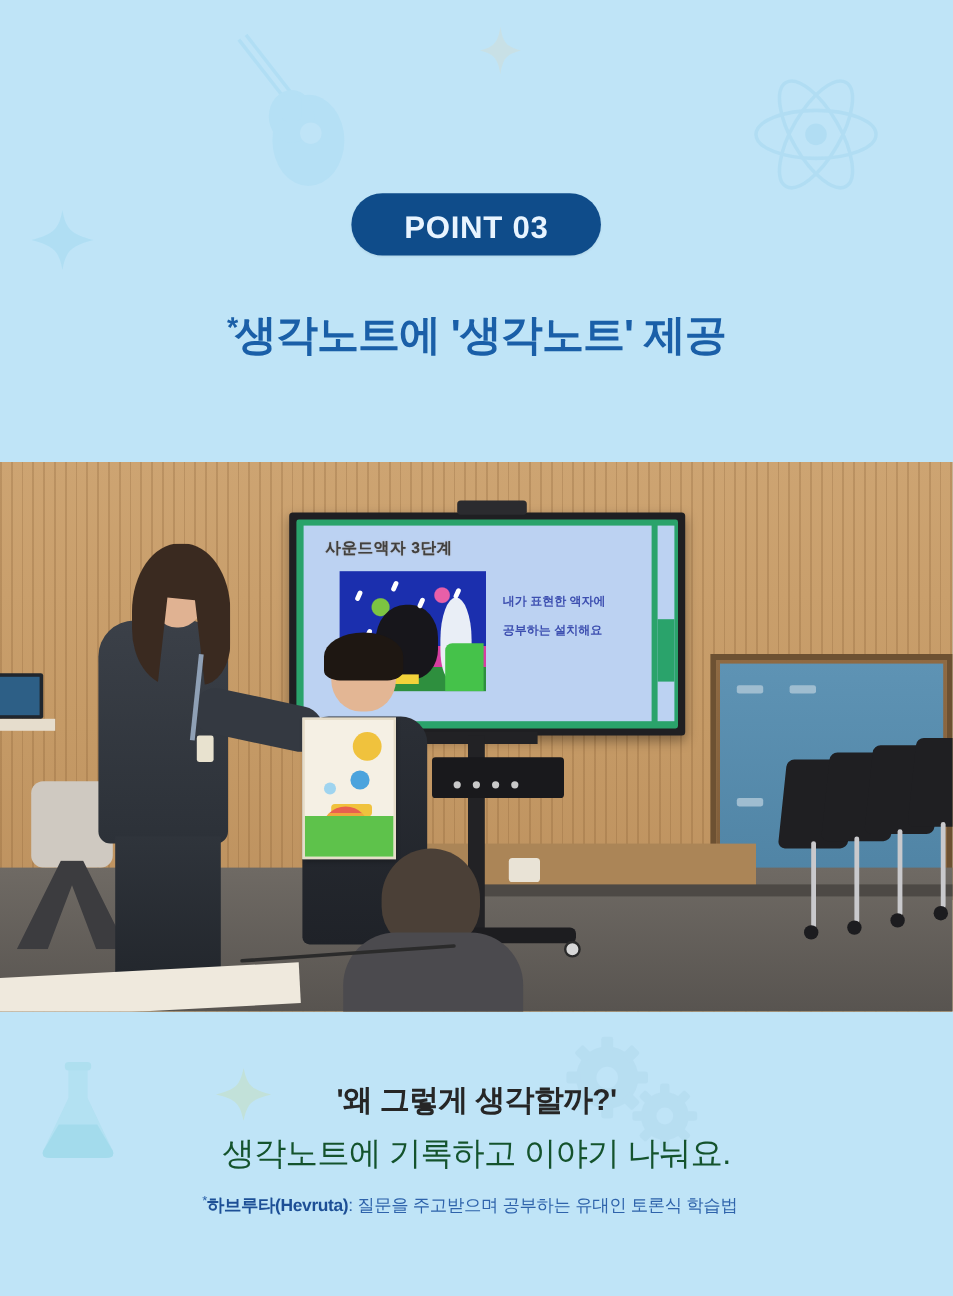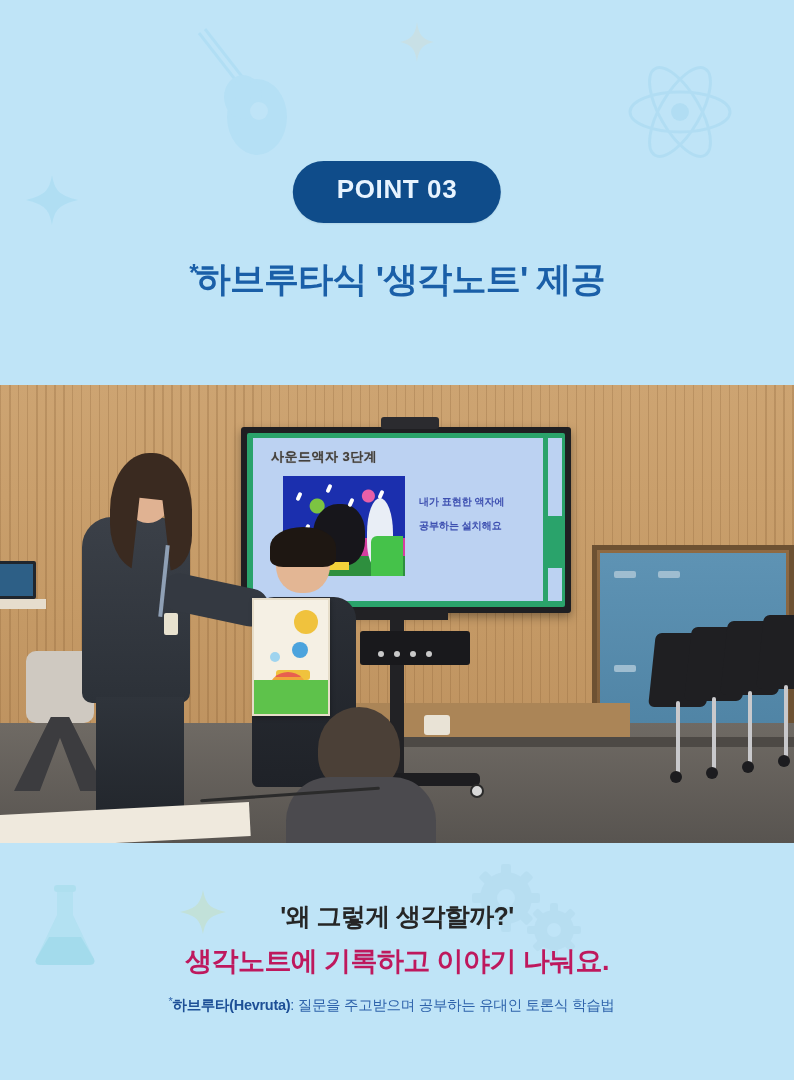--- a/index.html
+++ b/index.html
@@ -49,21 +49,21 @@
 
   .badge {
     position: absolute;
     left: 50%;
     transform: translateX(-50%);
     top: 161px;
     background: #0f4c8a;
     color: #e8f4ff;
     border-radius: 40px;
     padding: 0 44px;
-    height: 62px;
+    height: 52px;
     line-height: 57px;
     font-size: 26px;
     font-weight: bold;
     letter-spacing: .6px;
     white-space: nowrap;
     box-shadow: 0 1px 2px rgba(0,0,0,.07);
   }
 
   .headline {
     position: absolute;
@@ -415,22 +415,22 @@
     left: 0; right: 0; top: 57px;
     font-size: 25px;
     font-weight: bold;
     color: #262626;
     letter-spacing: -0.6px;
   }
   .cap-line2 {
     position: absolute;
     left: 0; right: 0; top: 100px;
     font-size: 27px;
-    font-weight: bold;
-    color: #be185d;
+    font-weight: normal;
+    color: #14532d;
     letter-spacing: -0.6px;
   }
   .cap-note {
     position: absolute;
     left: 0; right: 11px; top: 152px;
     font-size: 14.5px;
     color: #2e63ab;
     letter-spacing: -0.3px;
     white-space: nowrap;
   }
@@ -525,21 +525,21 @@
       <circle cx="36" cy="36" r="9" fill="#bfe4f7"></circle>
       <circle cx="84" cy="68" r="7" fill="#bfe4f7"></circle>
     </svg>
   </div>
 
   <div class="header">
     <div class="badge">
       <span>POINT 03</span>
     </div>
     <div class="headline">
-      <span class="ast">*</span><span>하브루타식 '생각노트' 제공</span>
+      <span class="ast">*</span><span>생각노트에 '생각노트' 제공</span>
     </div>
   </div>
 
   <div class="photo">
     <div class="wall"></div>
 
     <div class="wall-right-panel"></div>
     <div class="locker">
       <span class="handle h1"></span>
       <span class="handle h2"></span>

